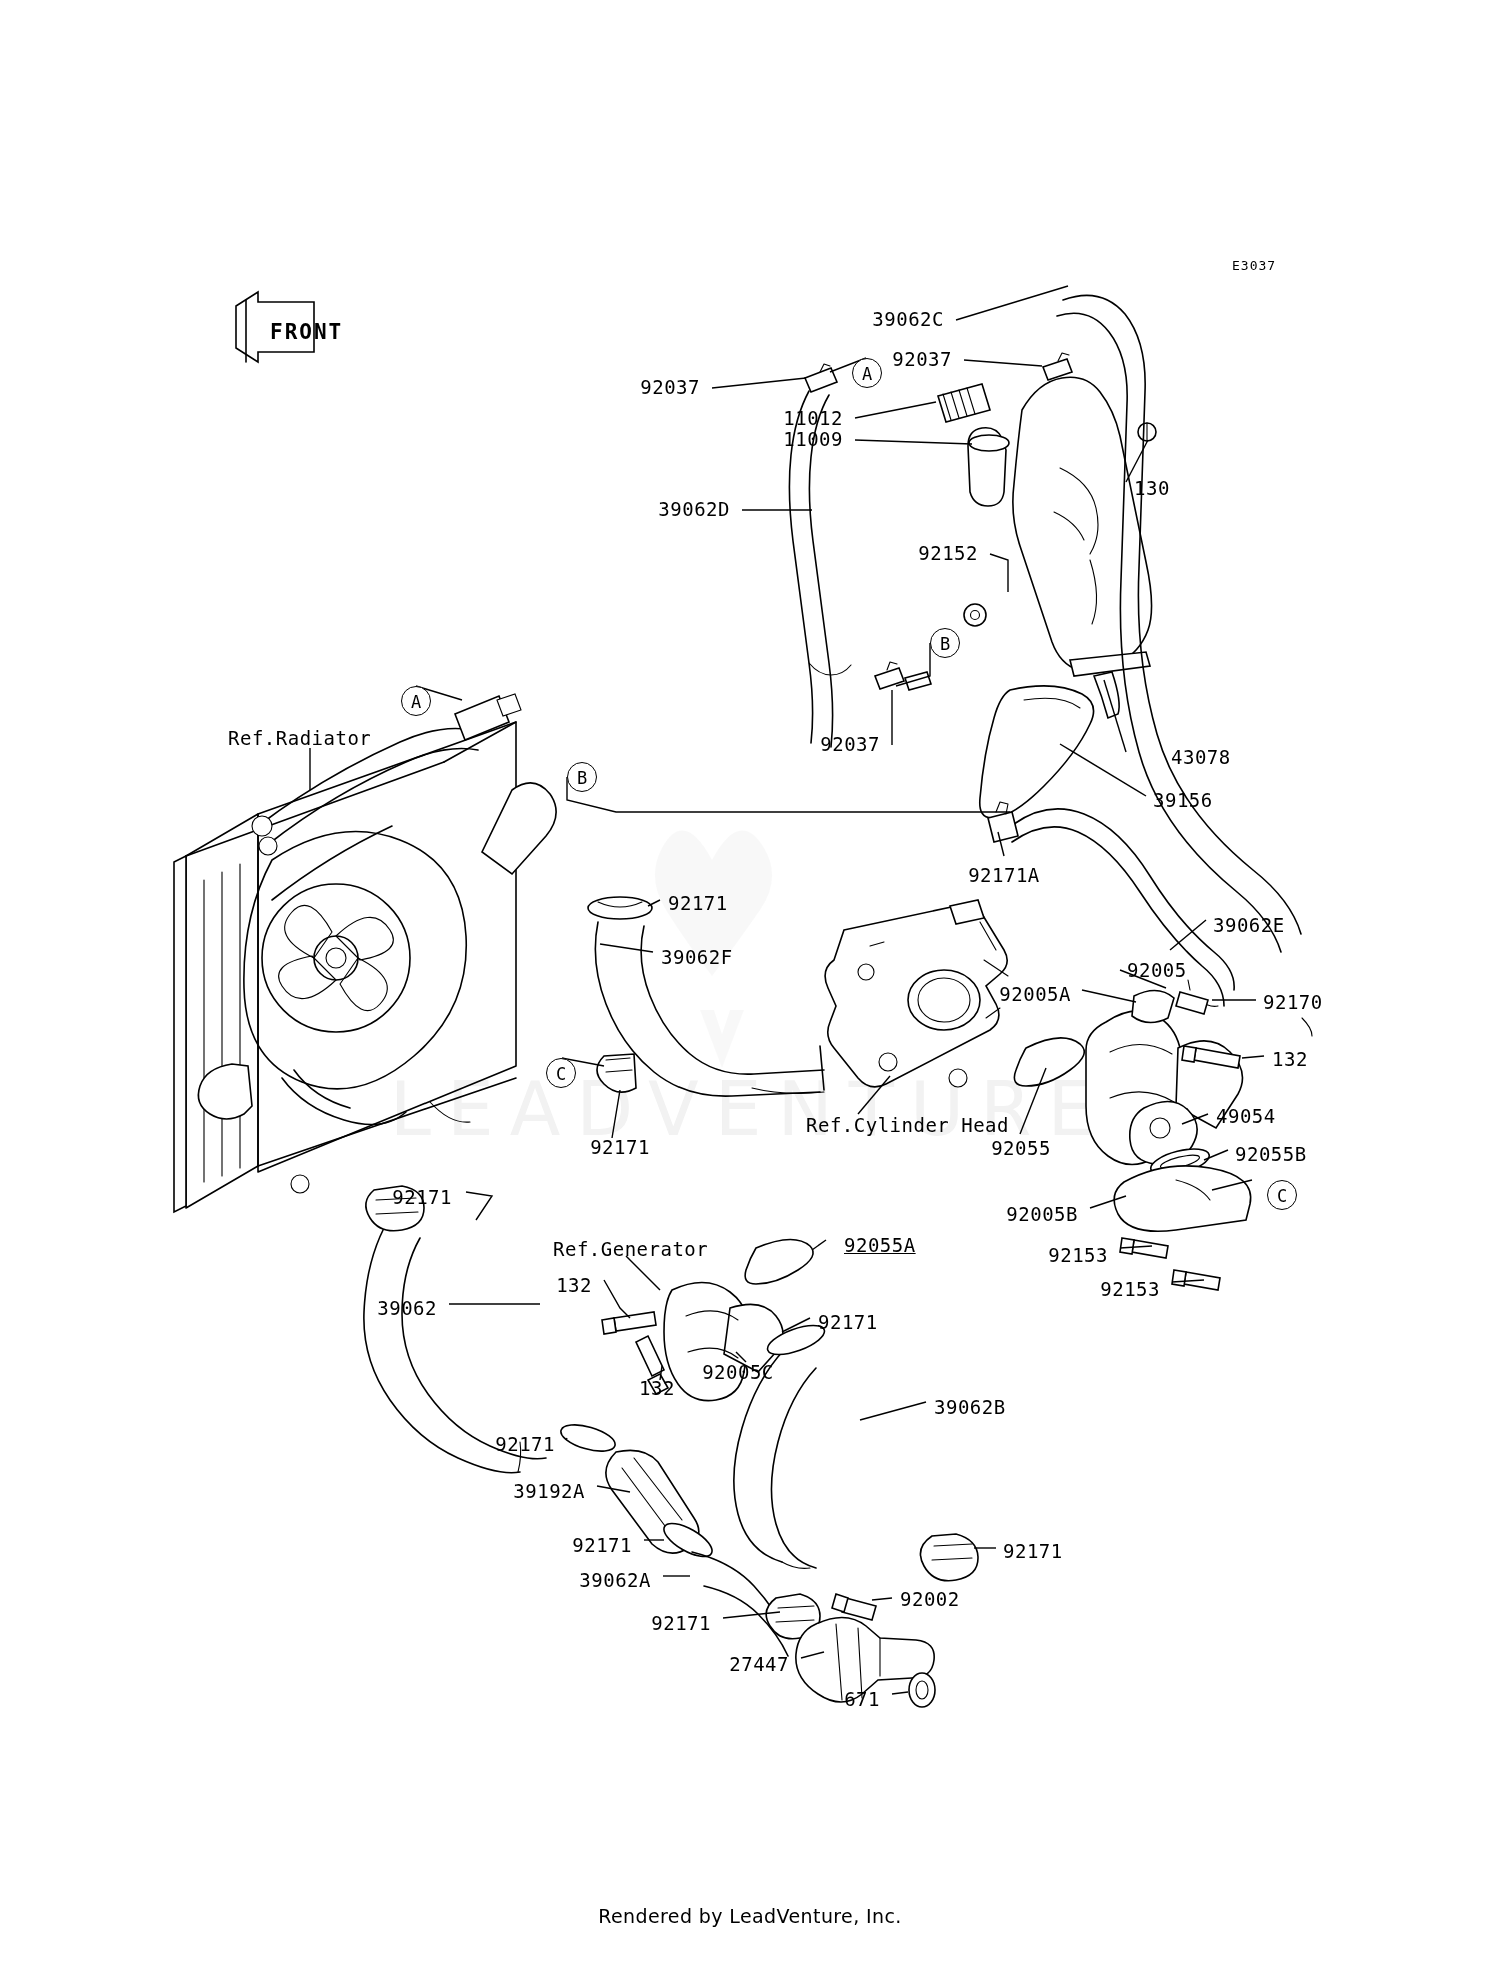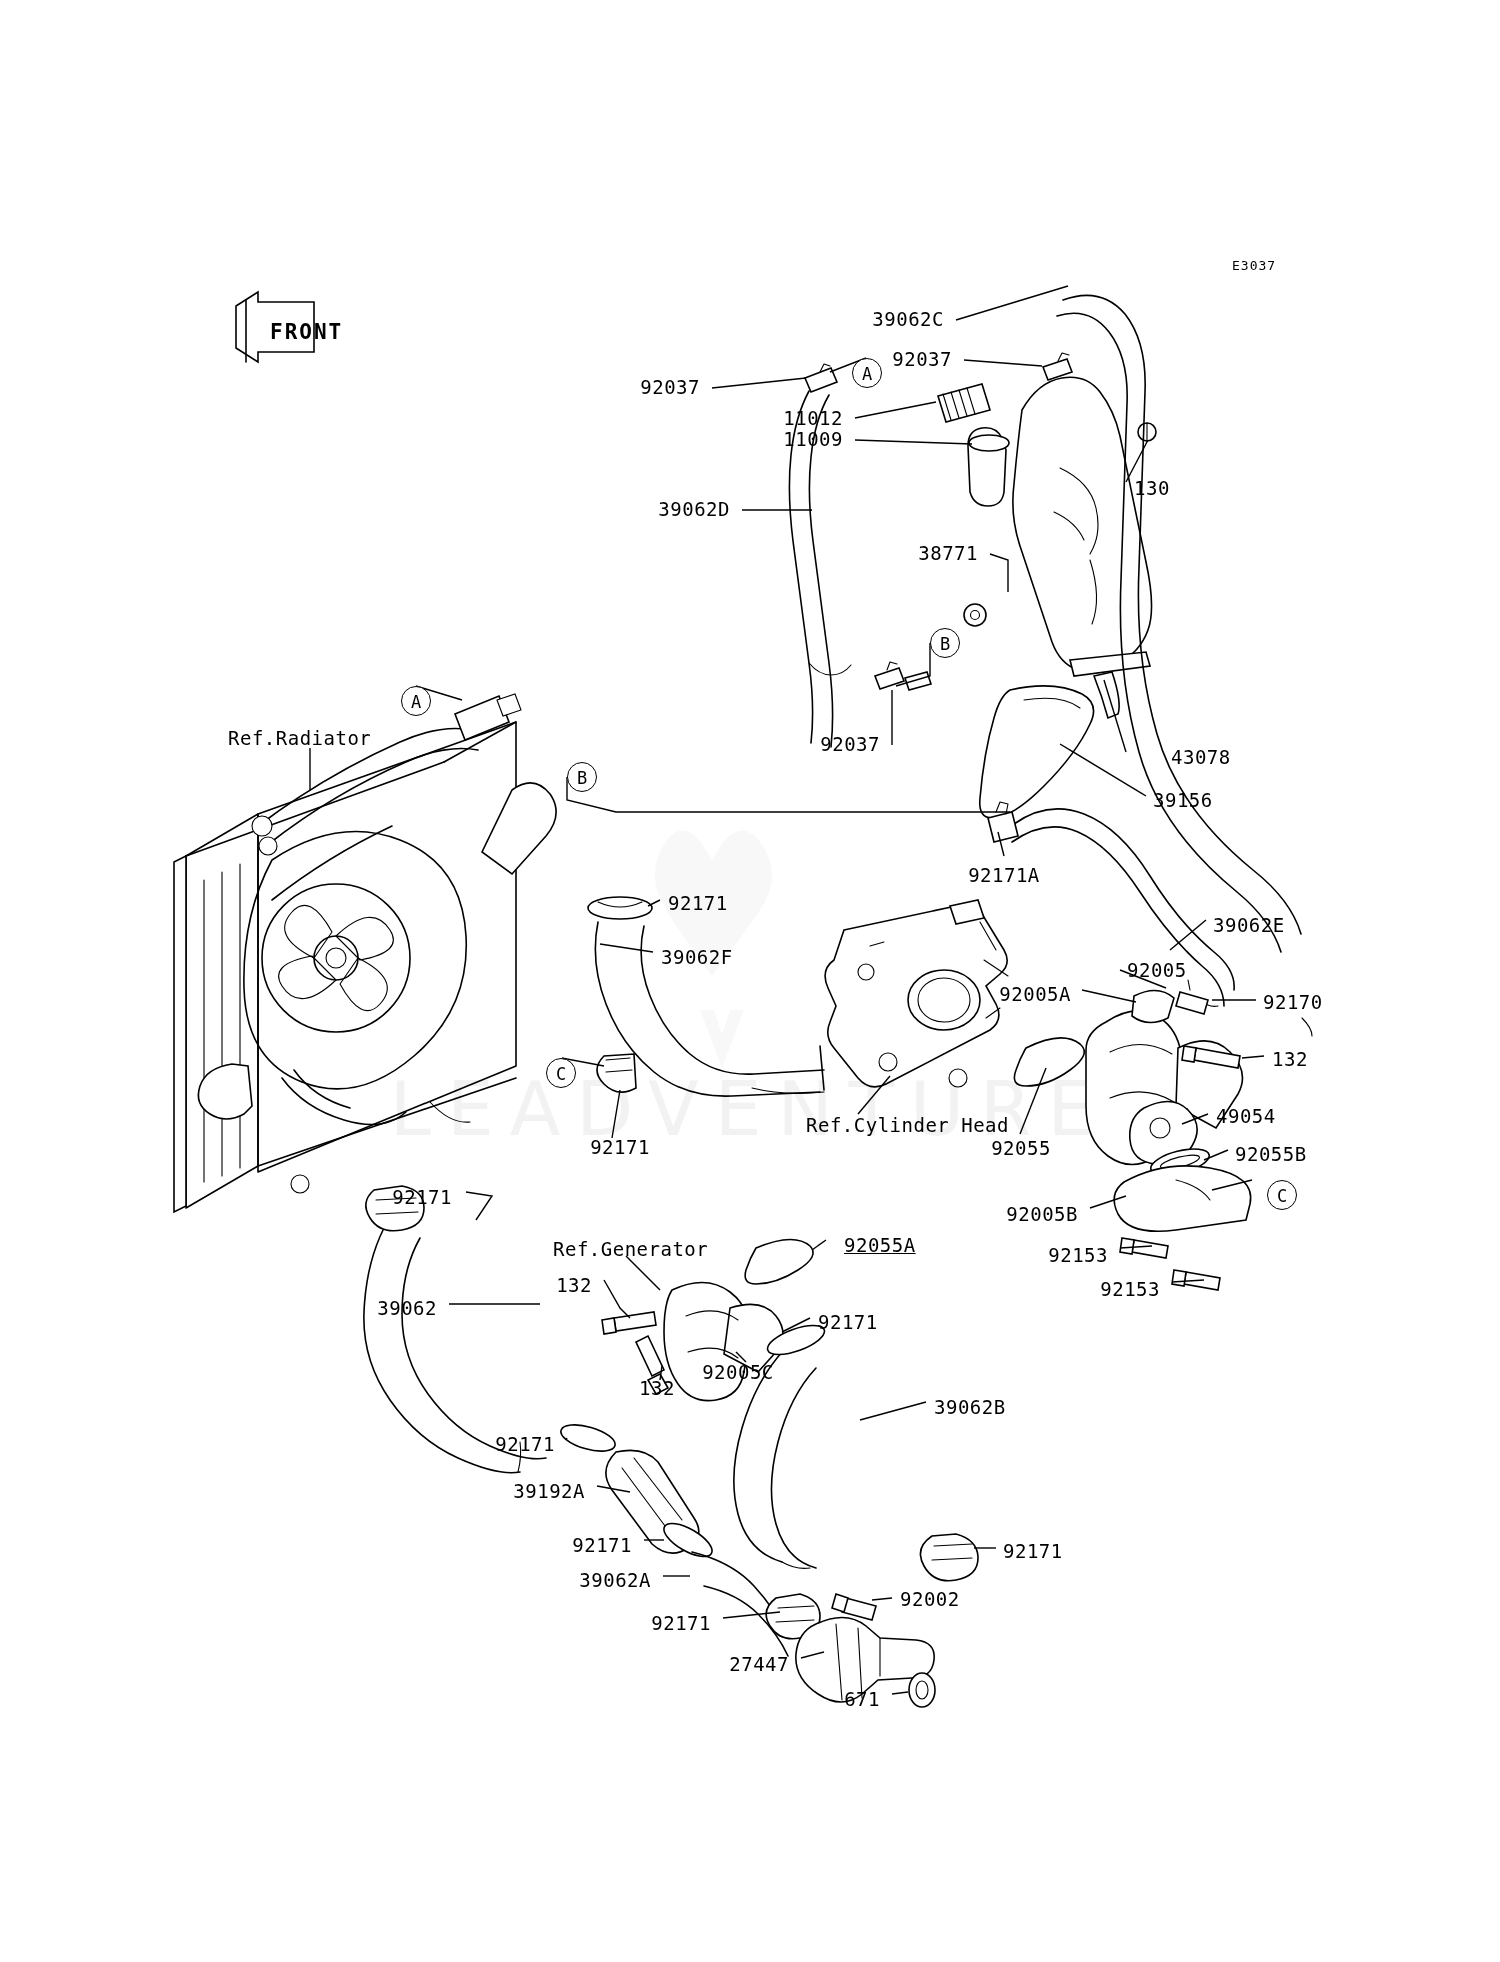--- a/index.html
+++ b/index.html
@@ -435,21 +435,21 @@
   <div class="circ" style="left:546px; top:1058px;">C</div>
   <div class="circ" style="left:1267px; top:1180px;">C</div>
 
   <div class="lbl" style="left:944px; top:308px; transform:translateX(-100%);">39062C</div>
   <div class="lbl" style="left:952px; top:348px; transform:translateX(-100%);">92037</div>
   <div class="lbl" style="left:700px; top:376px; transform:translateX(-100%);">92037</div>
   <div class="lbl" style="left:843px; top:407px; transform:translateX(-100%);">11012</div>
   <div class="lbl" style="left:843px; top:428px; transform:translateX(-100%);">11009</div>
   <div class="lbl" style="left:1134px; top:477px;">130</div>
   <div class="lbl" style="left:730px; top:498px; transform:translateX(-100%);">39062D</div>
-  <div class="lbl" style="left:978px; top:542px; transform:translateX(-100%);">38771</div>
+  <div class="lbl" style="left:978px; top:542px; transform:translateX(-100%);">92152</div>
   <div class="lbl" style="left:880px; top:733px; transform:translateX(-100%);">92037</div>
   <div class="lbl" style="left:1133px; top:746px;margin-left:38px;">43078</div>
   <div class="lbl" style="left:1153px; top:789px;">39156</div>
   <div class="lbl" style="left:1004px; top:864px; transform:translateX(-50%);">92171A</div>
   <div class="lbl" style="left:1213px; top:914px;">39062E</div>
   <div class="lbl" style="left:668px; top:892px;">92171</div>
   <div class="lbl" style="left:661px; top:946px;">39062F</div>
   <div class="lbl" style="left:1127px; top:959px;">92005</div>
   <div class="lbl" style="left:1071px; top:983px; transform:translateX(-100%);">92005A</div>
   <div class="lbl" style="left:1263px; top:991px;">92170</div>
@@ -472,14 +472,15 @@
   <div class="lbl" style="left:555px; top:1433px; transform:translateX(-100%);">92171</div>
   <div class="lbl" style="left:585px; top:1480px; transform:translateX(-100%);">39192A</div>
   <div class="lbl" style="left:632px; top:1534px; transform:translateX(-100%);">92171</div>
   <div class="lbl" style="left:1003px; top:1540px;">92171</div>
   <div class="lbl" style="left:651px; top:1569px; transform:translateX(-100%);">39062A</div>
   <div class="lbl" style="left:900px; top:1588px;">92002</div>
   <div class="lbl" style="left:711px; top:1612px; transform:translateX(-100%);">92171</div>
   <div class="lbl" style="left:789px; top:1653px; transform:translateX(-100%);">27447</div>
   <div class="lbl" style="left:880px; top:1688px; transform:translateX(-100%);">671</div>
 
+  <div class="footer">Rendered by LeadVenture, Inc.</div>
 
 </div>
 
 </body></html>

